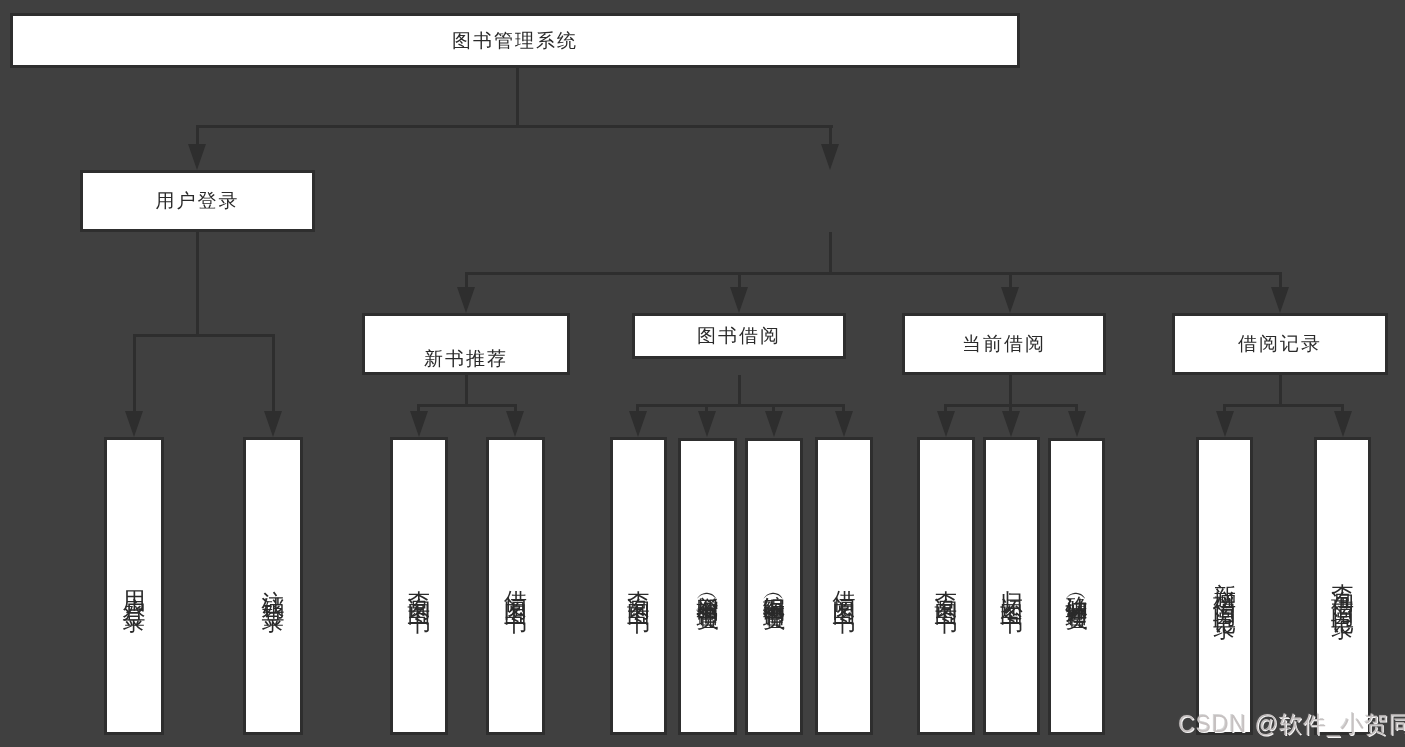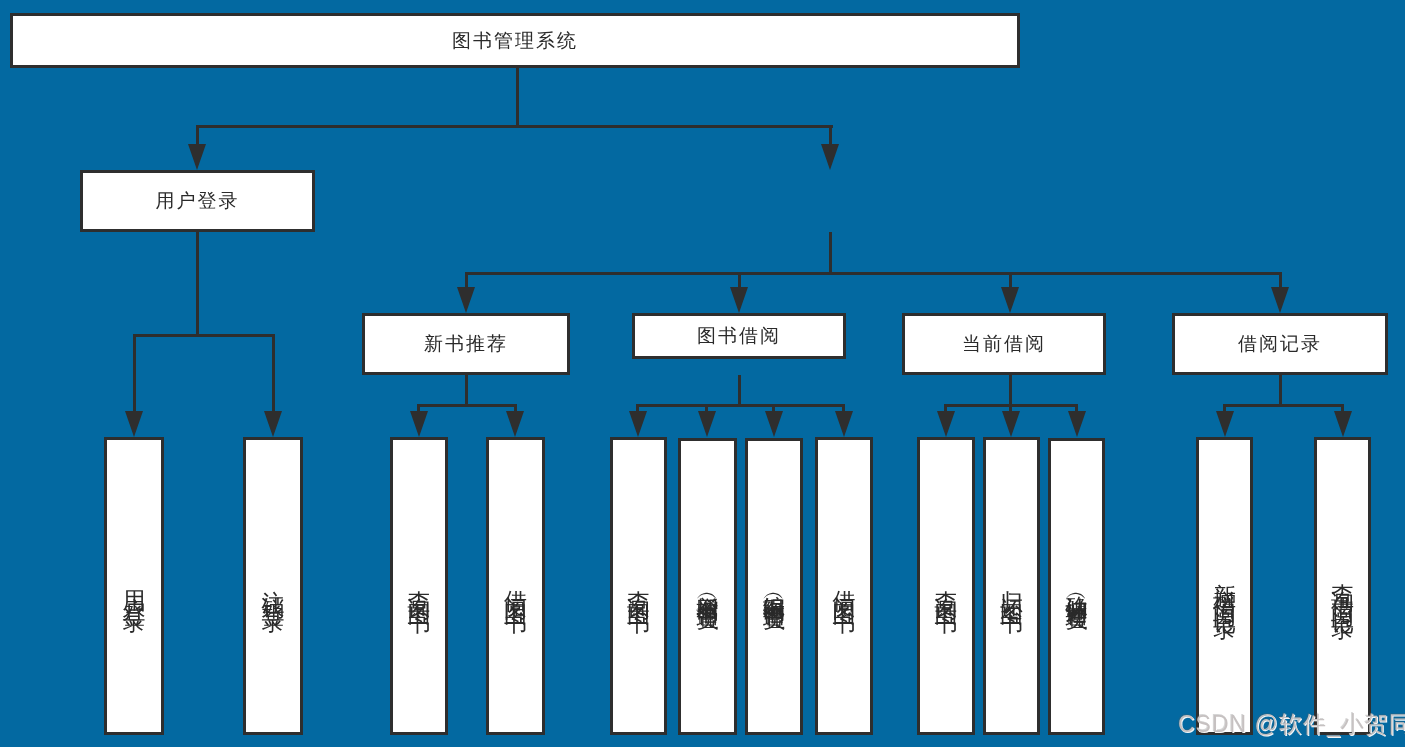--- a/index.html
+++ b/index.html
@@ -1,17 +1,17 @@
 <!DOCTYPE html>
 <html><head>
 <meta charset="utf-8">
 <style>
   html,body{margin:0;padding:0;background:#fff;}
   .canvas{
-    position:relative;width:1405px;height:747px;background:#0369a1;overflow:hidden;
+    position:relative;width:1405px;height:747px;background:#404040;overflow:hidden;
     font-family:"Liberation Sans","DejaVu Sans",sans-serif;color:#222;
   }
   
   .node{
     position:absolute;box-sizing:border-box;background:#fff;
     border:3px solid #2e2e2e;display:flex;align-items:center;justify-content:center;
   }
   .h-node{font-size:19px;letter-spacing:2px;color:#2a2a2a;}
   .v-node span{
     writing-mode:vertical-rl;text-orientation:mixed;
@@ -37,21 +37,21 @@
 <div class="canvas">
 
   <div class="node h-node" style="left:10px;top:13px;width:1010px;height:55px;">
     <span>图书管理系统</span>
   </div>
 
   <div class="node h-node" style="left:80px;top:170px;width:235px;height:62px;">
     <span>用户登录</span>
   </div>
 
-  <div class="node h-node" style="left:362px;top:313px;width:208px;height:62px;">
+  <div class="node h-node" style="left:362px;top:313px;width:208px;height:62px;align-items:flex-end;">
     <span>新书推荐</span>
   </div>
   <div class="node h-node" style="left:632px;top:313px;width:214px;height:46px;">
     <span>图书借阅</span>
   </div>
   <div class="node h-node" style="left:902px;top:313px;width:204px;height:62px;">
     <span>当前借阅</span>
   </div>
   <div class="node h-node" style="left:1172px;top:313px;width:216px;height:62px;">
     <span>借阅记录</span>

